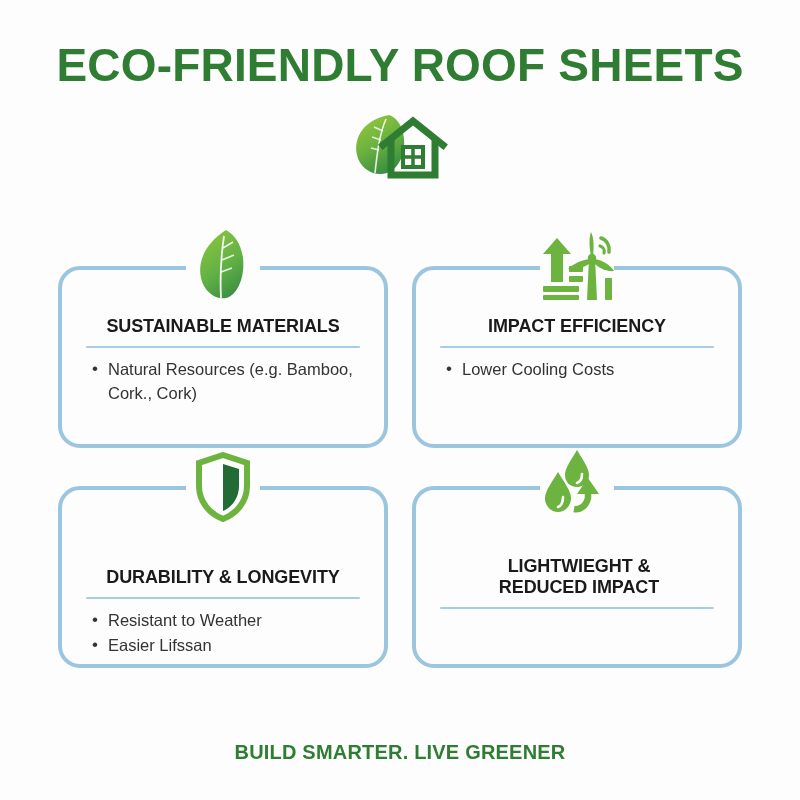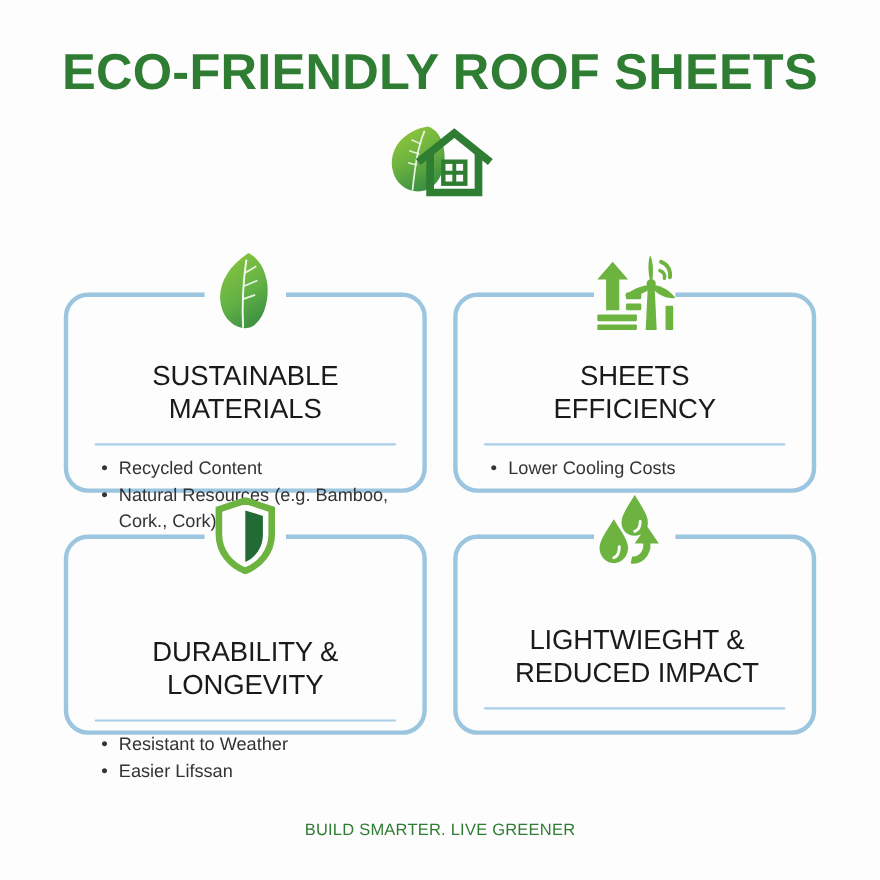--- a/index.html
+++ b/index.html
@@ -90,26 +90,26 @@
   .card-body {
     position: absolute;
     left: 0;
     right: 0;
     top: 42px;
     padding: 0 22px;
     box-sizing: border-box;
   }
 
   .card-title {
-    font-size: 25px;
-    font-weight: normal;
+    font-size: 18px;
+    font-weight: bold;
     color: #1a1a1a;
     text-align: center;
     line-height: 1.18;
-    margin: 16px;
+    margin: 4px;
     letter-spacing: -0.1px;
   }
   .card-title.left {
     text-align: center;
     padding-left: 4px;
   }
 
   .divider {
     height: 2px;
     background: #a7cee6;
@@ -145,22 +145,22 @@
 
   
   .footer {
     position: absolute;
     left: 0;
     right: 0;
     bottom: 36px;
     text-align: center;
   }
   .footer-text {
-    font-size: 15px;
-    font-weight: normal;
+    font-size: 20px;
+    font-weight: bold;
     color: #2f7d32;
     letter-spacing: 0.2px;
   }
 </style>
 </head>
 <body>
 
 <div class="infographic">
 
   <div class="header">
@@ -205,21 +205,20 @@
           </defs>
           <path d="M31 2 C12 14 2 32 6 50 C9 64 21 72 31 70 C43 67 50 48 48 30 C46 16 40 7 31 2 Z" fill="url(#leafgrad1)"></path>
           <path d="M29 8 C26 28 25 50 26 70" stroke="#ffffff" stroke-width="1.8" fill="none" opacity="0.9"></path>
           <path d="M28 20 L38 14 M27 32 L39 27 M26 44 L37 40" stroke="#ffffff" stroke-width="1.6" fill="none" opacity="0.85"></path>
         </svg>
       </div>
       <div class="card-body">
         <h2 class="card-title">SUSTAINABLE MATERIALS</h2>
         <div class="divider"></div>
         <ul class="bullets">
-          <li>Recycled Content</li>
           <li>Natural Resources (e.g. Bamboo, Cork., Cork)</li>
         </ul>
       </div>
     </div>
 
     <div class="card card--energy">
       <div class="card-notch"></div>
       <div class="card-icon">
         <svg width="76" height="72" viewBox="0 0 76 72" aria-hidden="true">
           <g fill="#6CB33F">
@@ -238,21 +237,21 @@
             <path d="M55 29 C64 30 71 35 75 41 C67 42 58 37 54 32 Z"></path>
             <circle cx="53" cy="28" r="4.2"></circle>
 
             <path d="M62 8 C68 10 71 16 70 22" stroke="#6CB33F" stroke-width="3.6" fill="none" stroke-linecap="round"></path>
             <path d="M61 16 C64 17 66 20 65 23" stroke="#6CB33F" stroke-width="3.2" fill="none" stroke-linecap="round"></path>
             <rect x="66" y="48" width="7" height="22" rx="1"></rect>
           </g>
         </svg>
       </div>
       <div class="card-body">
-        <h2 class="card-title">SHEETS EFFICIENCY</h2>
+        <h2 class="card-title">IMPACT EFFICIENCY</h2>
         <div class="divider"></div>
         <ul class="bullets">
           <li>Lower Cooling Costs</li>
         </ul>
       </div>
     </div>
 
     <div class="card card--durability">
       <div class="card-notch"></div>
       <div class="card-icon">

